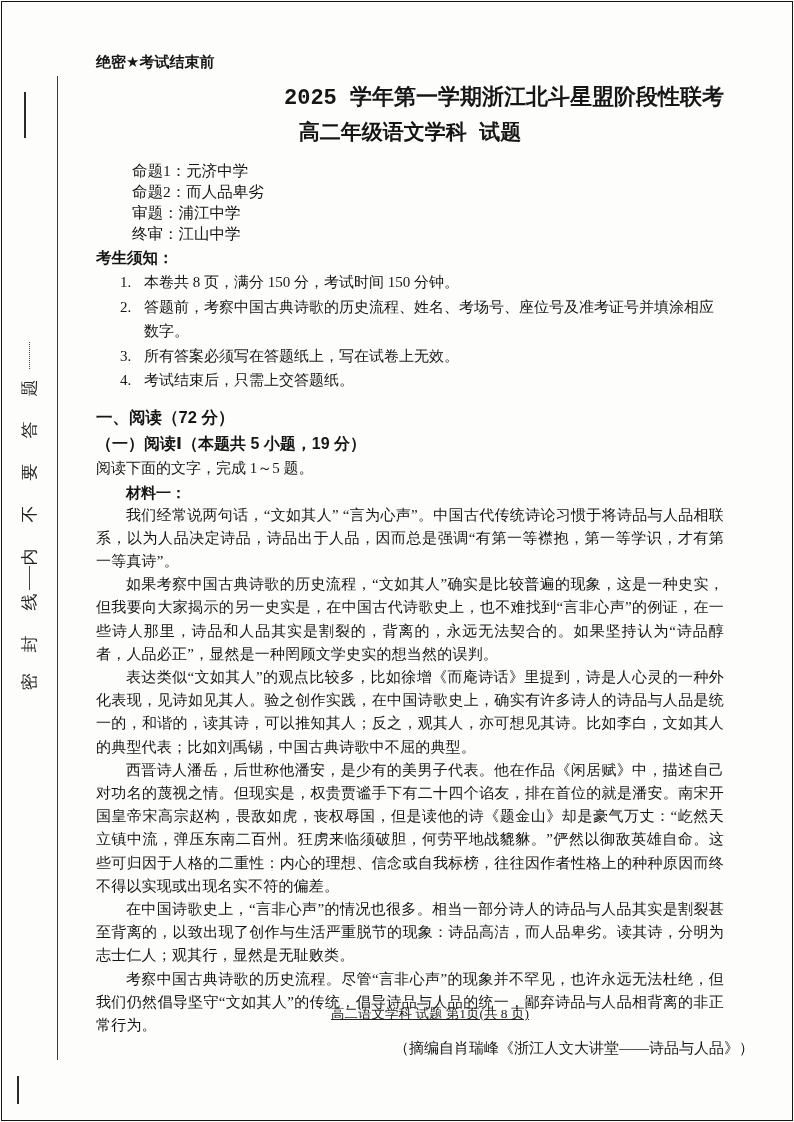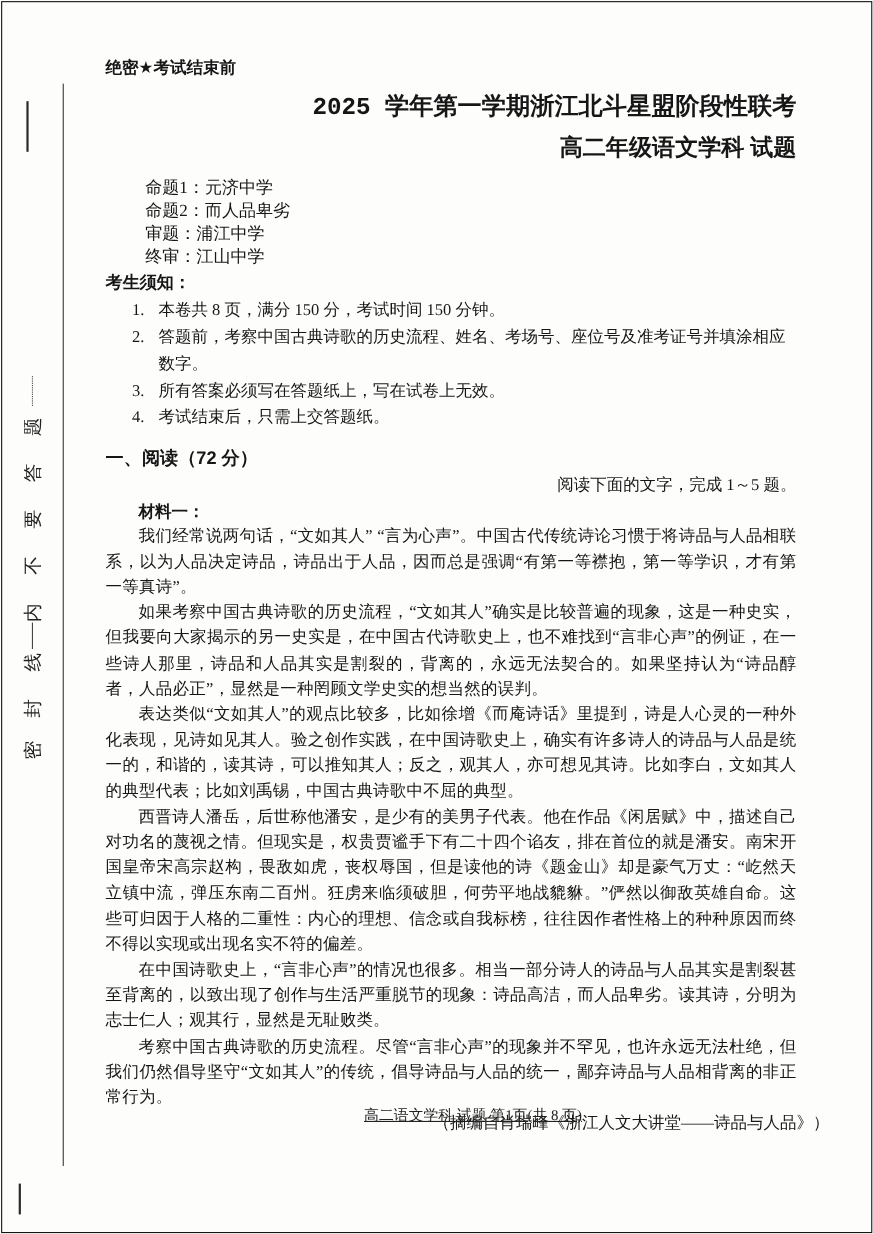--- a/index.html
+++ b/index.html
@@ -47,22 +47,22 @@
   .secret{
     font-family:"Liberation Sans","DejaVu Sans",sans-serif;
     font-weight:bold;font-size:15px;line-height:20px;
   }
   .title1{
     margin:12px 0 0 0;text-align:right;
     font-family:Liberation Mono, monospace;
     font-weight:bold;font-size:22px;line-height:30px;
   }
   .title2{
-    margin:6px 0 0 0;text-align:right;
-    font-family:Liberation Serif, serif;
+    margin:6px 0 0 0;text-align:center;
+    font-family:Liberation Mono, monospace;
     font-weight:bold;font-size:21px;line-height:28px;
   }
   .setters{
     margin-top:12px;display:flex;justify-content:space-between;
     padding:0 18px 0 36px;
     font-size:15.5px;line-height:21px;flex-direction:column;
   }
   .notice-head{
     margin-top:3px;
     font-family:"Liberation Sans","DejaVu Sans",sans-serif;
@@ -74,21 +74,21 @@
   .sec-h{
     margin-top:13px;
     font-family:Liberation Sans, sans-serif;
     font-weight:bold;font-size:16.5px;line-height:22px;
   }
   .sub-h{
     margin-top:5px;
     font-family:"Liberation Sans","DejaVu Sans",sans-serif;
     font-weight:bold;font-size:16px;line-height:22px;
   }
-  .instr{margin:3px 0 0 0;font-size:15px;line-height:21px;text-align:right;}
+  .instr{margin:3px 0 0 0;font-size:15px;line-height:21px;}
   .material{
     margin:4px 0 0 0;font-size:15px;line-height:21px;
     font-weight:bold;text-indent:2em;
   }
   .para{
     margin:0;font-size:15px;line-height:23.2px;
     text-align:justify;text-indent:2em;
     letter-spacing:0.2px;
   }
   .attribution{
@@ -150,20 +150,21 @@
         <span class="notice-num">3.</span>
         <span>所有答案必须写在答题纸上，写在试卷上无效。</span>
       </div>
       <div class="notice-item">
         <span class="notice-num">4.</span>
         <span>考试结束后，只需上交答题纸。</span>
       </div>
     </div>
 
     <div class="sec-h">一、阅读（72 分）</div>
+    <div class="sub-h">（一）阅读Ⅰ（本题共 5 小题，19 分）</div>
     <p class="instr">阅读下面的文字，完成 1～5 题。</p>
     <p class="material">材料一：</p>
 
     <p class="para">我们经常说两句话，“文如其人” “言为心声”。中国古代传统诗论习惯于将诗品与人品相联系，以为人品决定诗品，诗品出于人品，因而总是强调“有第一等襟抱，第一等学识，才有第一等真诗”。</p>
     <p class="para">如果考察中国古典诗歌的历史流程，“文如其人”确实是比较普遍的现象，这是一种史实，但我要向大家揭示的另一史实是，在中国古代诗歌史上，也不难找到“言非心声”的例证，在一些诗人那里，诗品和人品其实是割裂的，背离的，永远无法契合的。如果坚持认为“诗品醇者，人品必正”，显然是一种罔顾文学史实的想当然的误判。</p>
     <p class="para">表达类似“文如其人”的观点比较多，比如徐增《而庵诗话》里提到，诗是人心灵的一种外化表现，见诗如见其人。验之创作实践，在中国诗歌史上，确实有许多诗人的诗品与人品是统一的，和谐的，读其诗，可以推知其人；反之，观其人，亦可想见其诗。比如李白，文如其人的典型代表；比如刘禹锡，中国古典诗歌中不屈的典型。</p>
     <p class="para">西晋诗人潘岳，后世称他潘安，是少有的美男子代表。他在作品《闲居赋》中，描述自己对功名的蔑视之情。但现实是，权贵贾谧手下有二十四个谄友，排在首位的就是潘安。南宋开国皇帝宋高宗赵构，畏敌如虎，丧权辱国，但是读他的诗《题金山》却是豪气万丈：“屹然天立镇中流，弹压东南二百州。狂虏来临须破胆，何劳平地战貔貅。”俨然以御敌英雄自命。这些可归因于人格的二重性：内心的理想、信念或自我标榜，往往因作者性格上的种种原因而终不得以实现或出现名实不符的偏差。</p>
     <p class="para">在中国诗歌史上，“言非心声”的情况也很多。相当一部分诗人的诗品与人品其实是割裂甚至背离的，以致出现了创作与生活严重脱节的现象：诗品高洁，而人品卑劣。读其诗，分明为志士仁人；观其行，显然是无耻败类。</p>
     <p class="para">考察中国古典诗歌的历史流程。尽管“言非心声”的现象并不罕见，也许永远无法杜绝，但我们仍然倡导坚守“文如其人”的传统，倡导诗品与人品的统一，鄙弃诗品与人品相背离的非正常行为。</p>
 

